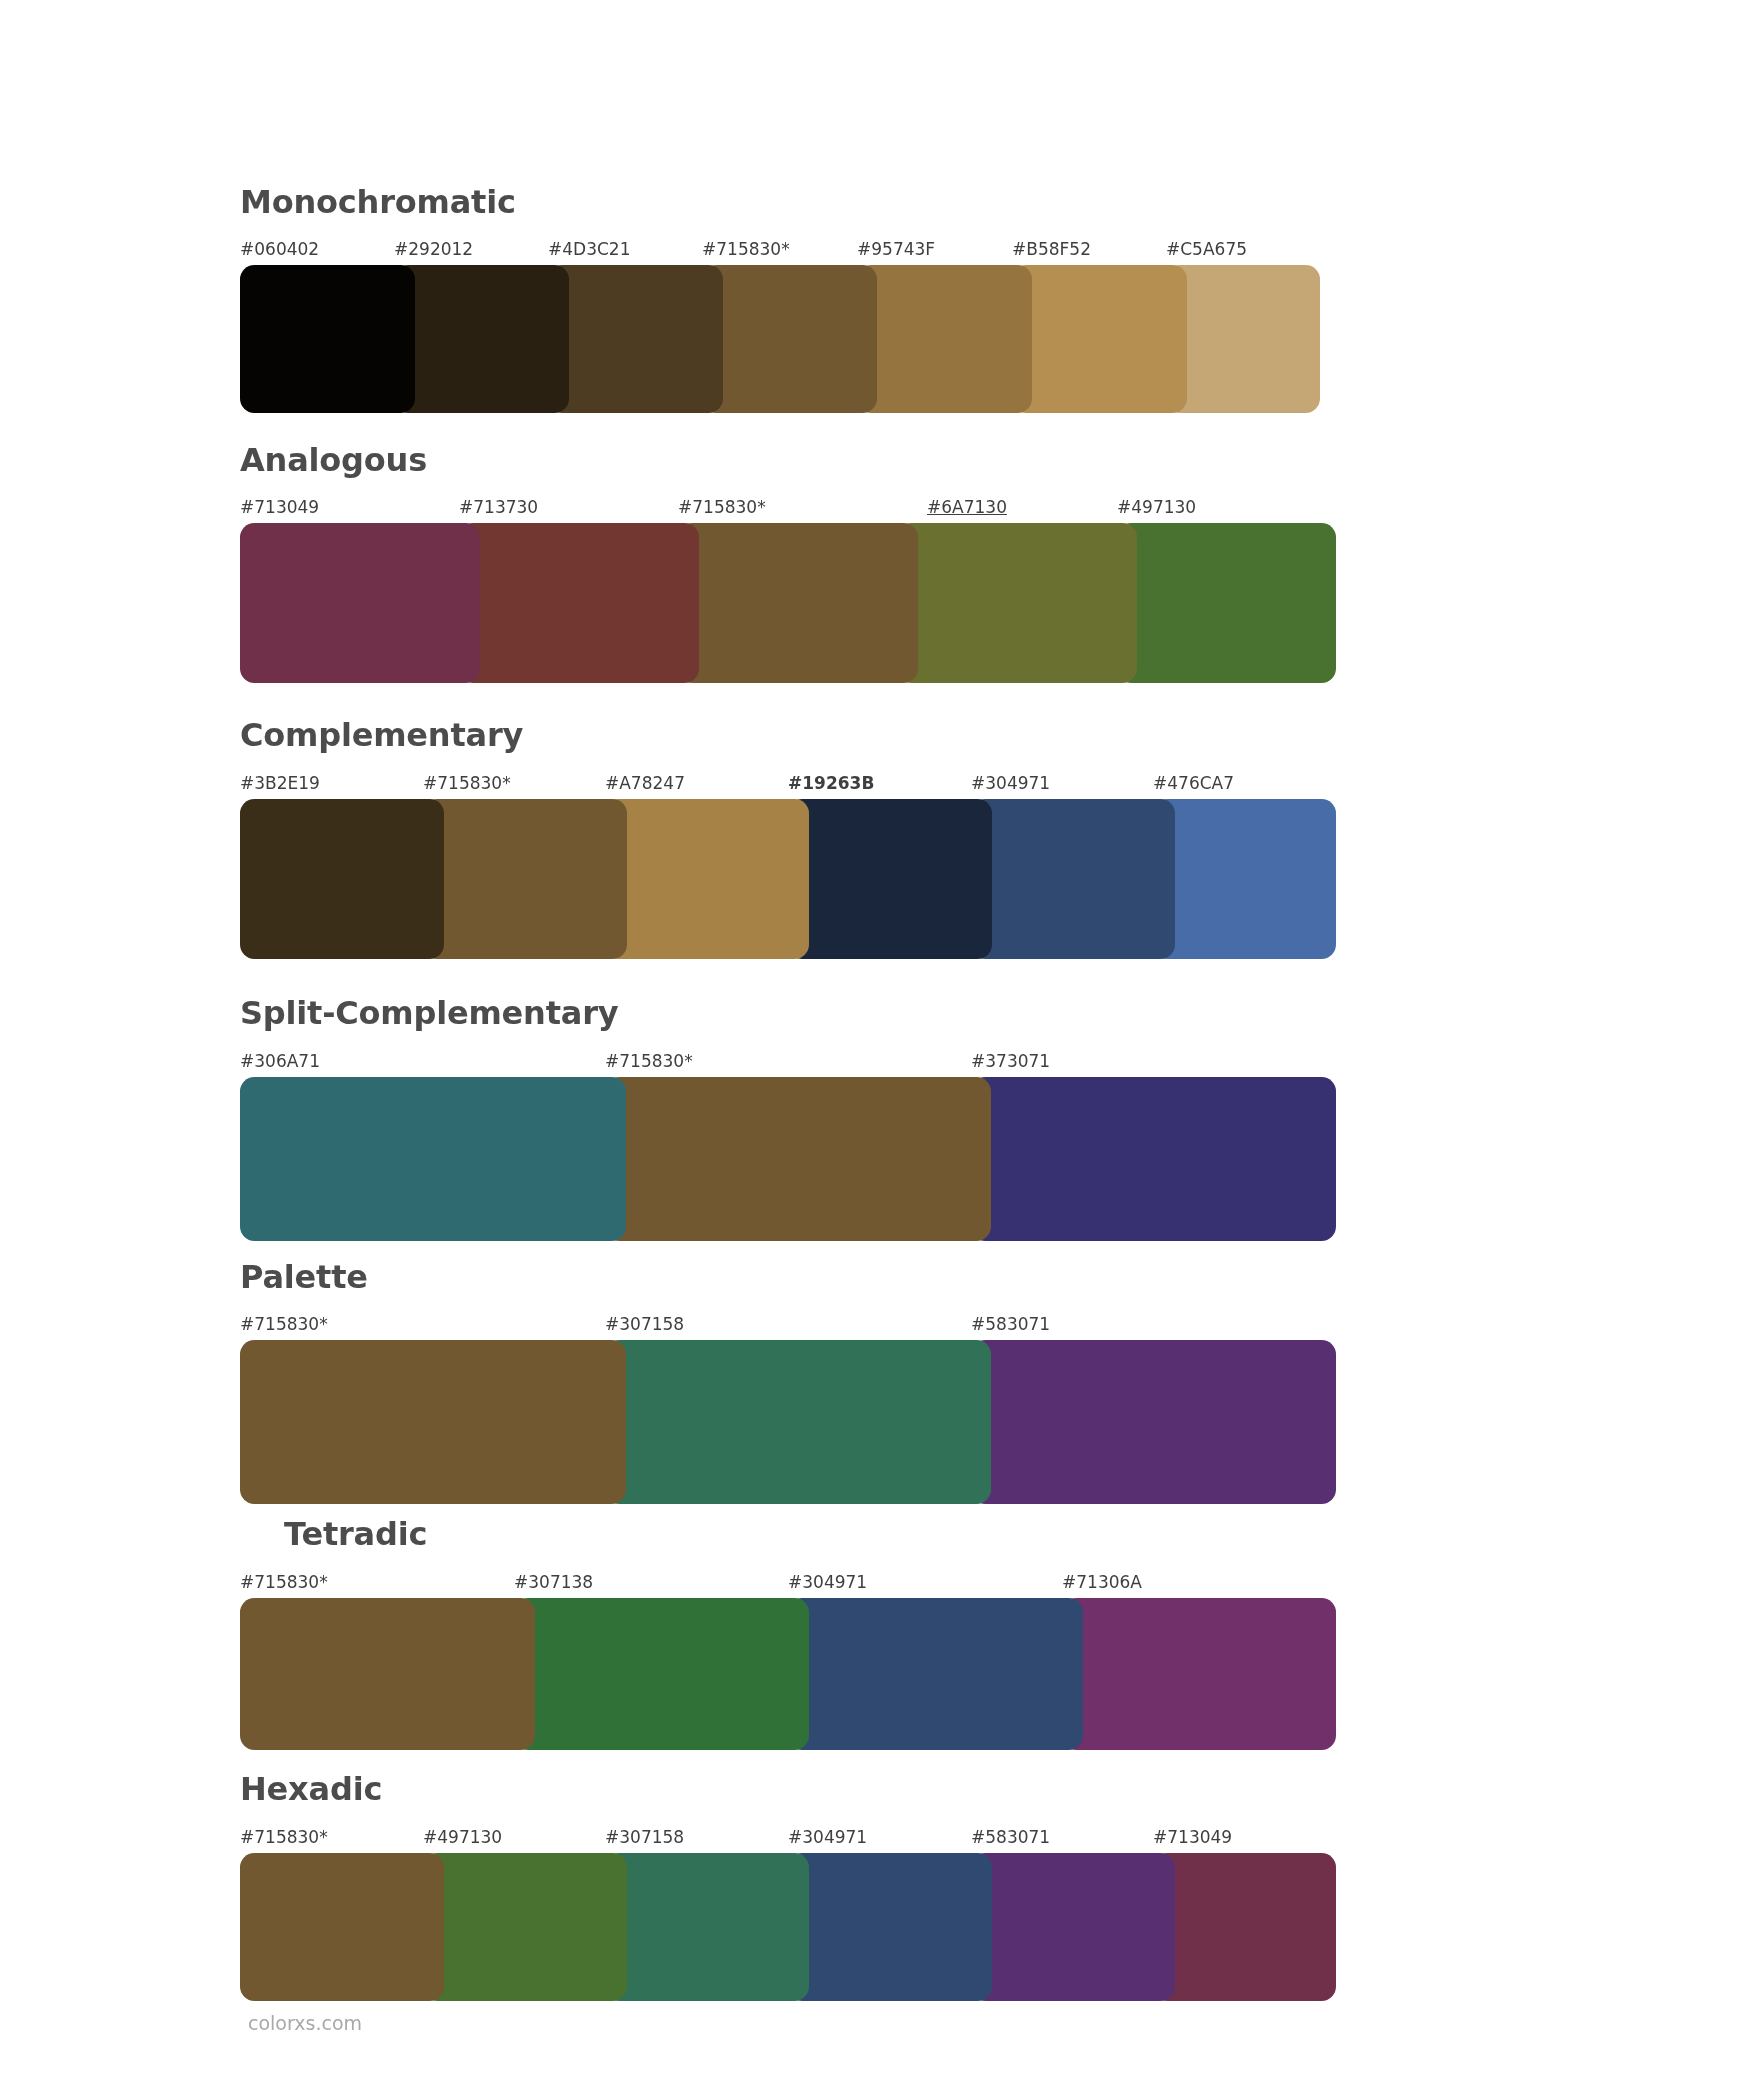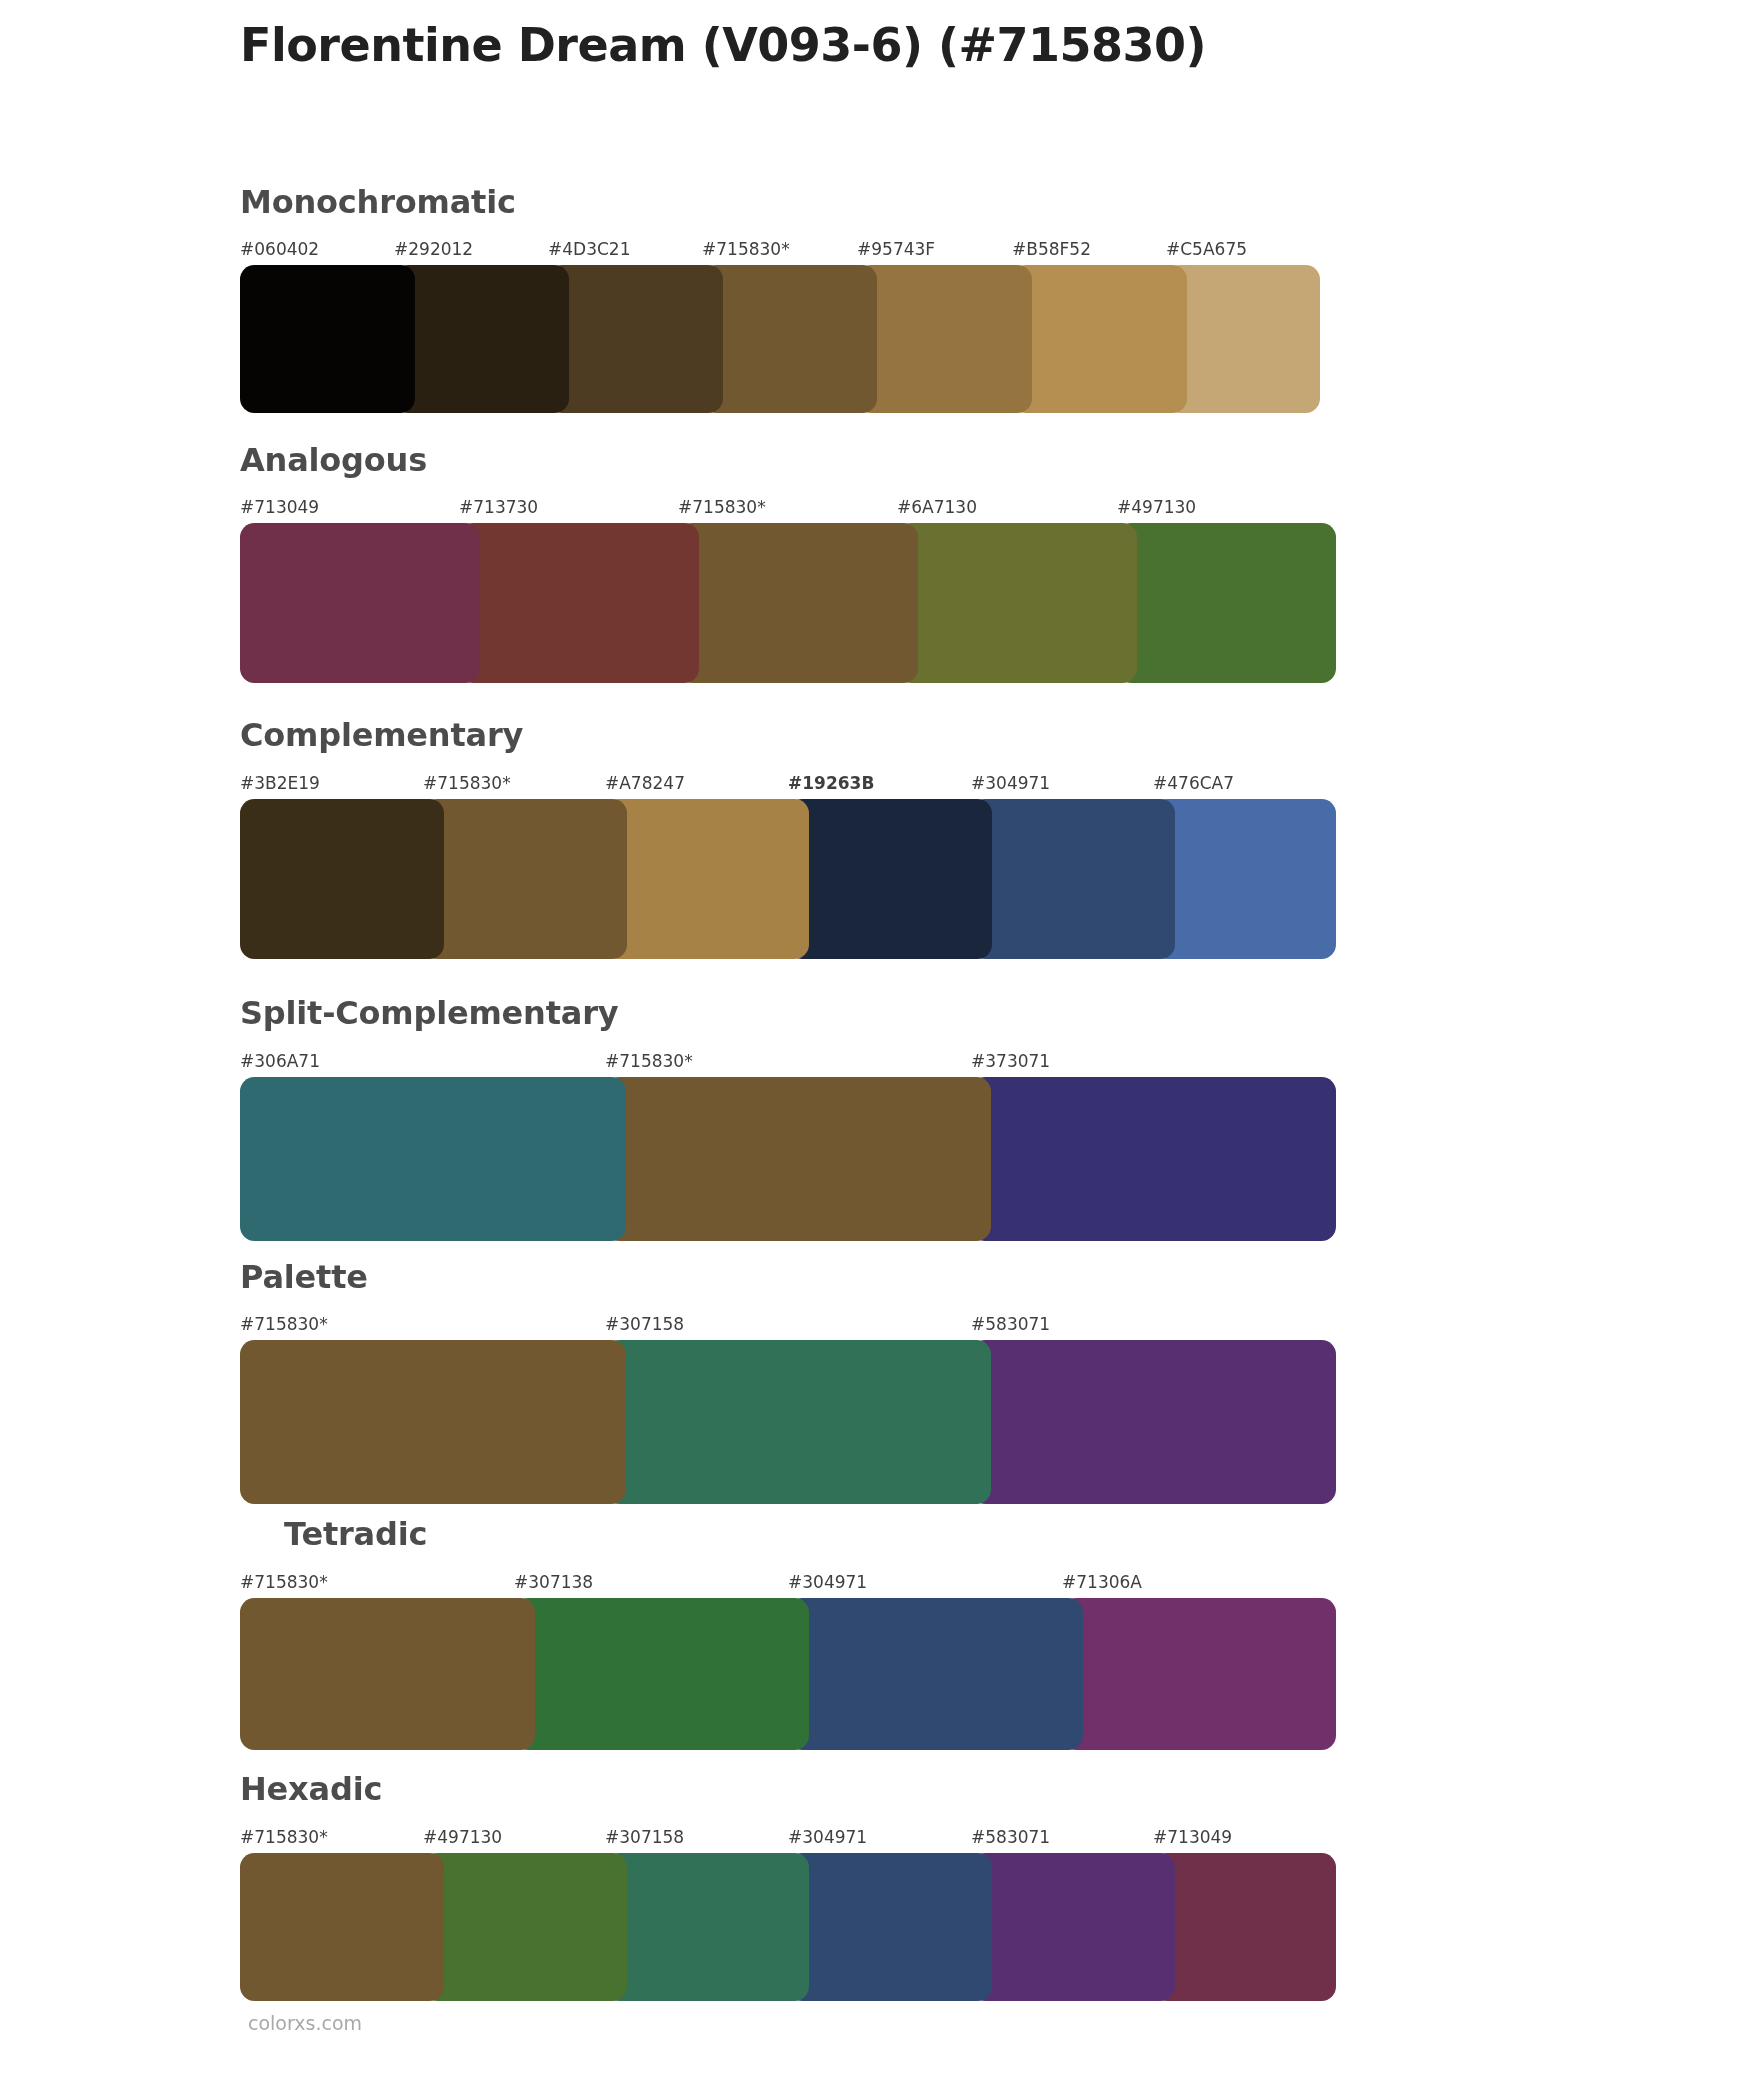--- a/index.html
+++ b/index.html
@@ -109,21 +109,20 @@
     line-height: 1;
     white-space: nowrap;
   }
 </style>
 </head>
 <body>
 
 <div class="page">
 
   <div class="header">
-    <h1 class="page-title">Florentine Dream (V093-6) (#715830)</h1>
   </div>
 
   <div class="sections" id="sections-root">
       <div class="section">
         <div class="section-title" style="top: 17.6px;">Monochromatic</div>
         <div class="labels-row" style="top: 73px; width: 1080px;">
           <div class="swatch-label" style="left: 0px;">#060402</div>
           <div class="swatch-label" style="left: 154px;">#292012</div>
           <div class="swatch-label" style="left: 308px;">#4D3C21</div>
           <div class="swatch-label" style="left: 462px;">#715830*</div>
@@ -140,21 +139,21 @@
           <div class="swatch" title="#B58F52" style="left: 772px; width: 175px; background: rgb(181, 143, 82); z-index: 2;"></div>
           <div class="swatch" title="#C5A675" style="left: 926px; width: 154px; background: rgb(197, 166, 117); z-index: 1;"></div>
         </div>
       </div>
       <div class="section">
         <div class="section-title" style="top: 276px;">Analogous</div>
         <div class="labels-row" style="top: 331px; width: 1096px;">
           <div class="swatch-label" style="left: 0px;">#713049</div>
           <div class="swatch-label" style="left: 219px;">#713730</div>
           <div class="swatch-label" style="left: 438px;">#715830*</div>
-          <div class="swatch-label" style="left: 657px;">#6A7130</div>
+          <div class="swatch-label" style="left: 687px; text-decoration: underline;">#6A7130</div>
           <div class="swatch-label" style="left: 877px;">#497130</div>
         </div>
         <div class="swatch-row" style="top: 355px; width: 1096px; height: 160px;">
           <div class="swatch" title="#713049" style="left: 0px; width: 240px; background: rgb(113, 48, 73); z-index: 5;"></div>
           <div class="swatch" title="#713730" style="left: 219px; width: 240px; background: rgb(113, 55, 48); z-index: 4;"></div>
           <div class="swatch" title="#715830*" style="left: 438px; width: 240px; background: rgb(113, 88, 48); z-index: 3;"></div>
           <div class="swatch" title="#6A7130" style="left: 657px; width: 240px; background: rgb(106, 113, 48); z-index: 2;"></div>
           <div class="swatch" title="#497130" style="left: 877px; width: 219px; background: rgb(73, 113, 48); z-index: 1;"></div>
         </div>
       </div>

